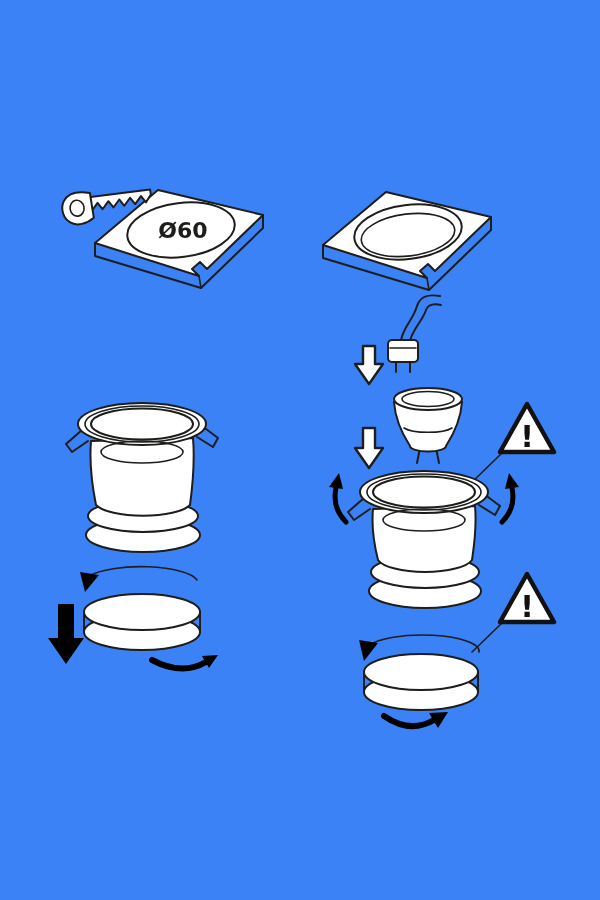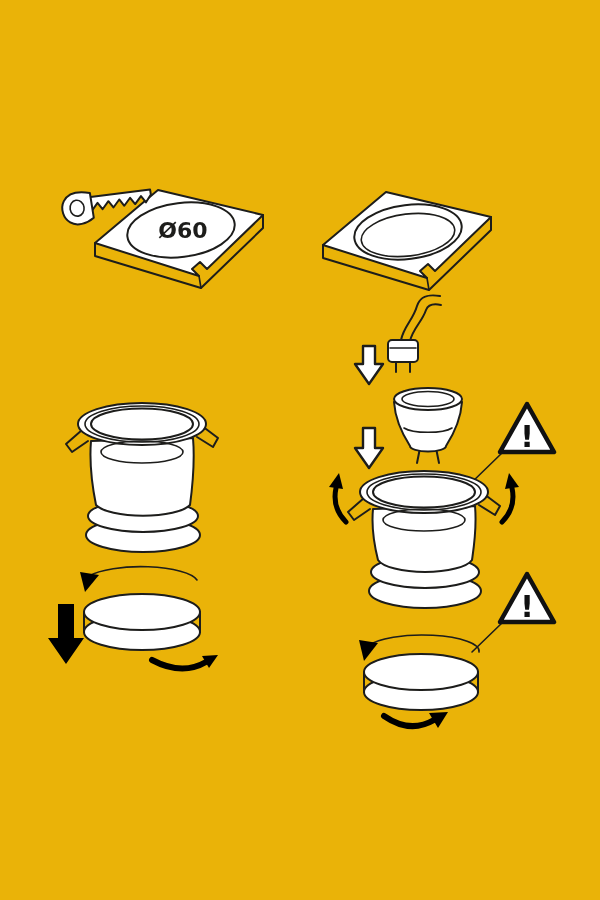--- a/index.html
+++ b/index.html
@@ -1,16 +1,16 @@
 <!DOCTYPE html>
 <html><head>
 <meta charset="utf-8">
 <style>
   html,body{margin:0;padding:0;background:#ffffff;}
-  .canvas{position:relative;width:600px;height:900px;background:#eab308;overflow:hidden;
+  .canvas{position:relative;width:600px;height:900px;background:#3b82f6;overflow:hidden;
           font-family:"DejaVu Sans",sans-serif;}
   svg{display:block;}
   .ln{fill:none;stroke:#1d1d1b;stroke-width:2;stroke-linecap:round;stroke-linejoin:round;}
   .lnf{fill:#ffffff;stroke:#1d1d1b;stroke-width:2;stroke-linecap:round;stroke-linejoin:round;}
   .thin{fill:none;stroke:#1d1d1b;stroke-width:1.6;stroke-linecap:round;stroke-linejoin:round;}
   .blk{fill:#000000;stroke:none;}
   .blkln{fill:none;stroke:#000000;stroke-width:6;stroke-linecap:round;}
   .aout{fill:#ffffff;stroke:#1d1d1b;stroke-width:2.4;stroke-linejoin:round;}
   .warn{fill:#ffffff;stroke:#111111;stroke-width:4.5;stroke-linejoin:round;}
   .dim{font:bold 22px "DejaVu Sans",sans-serif;fill:#1d1d1b;}

